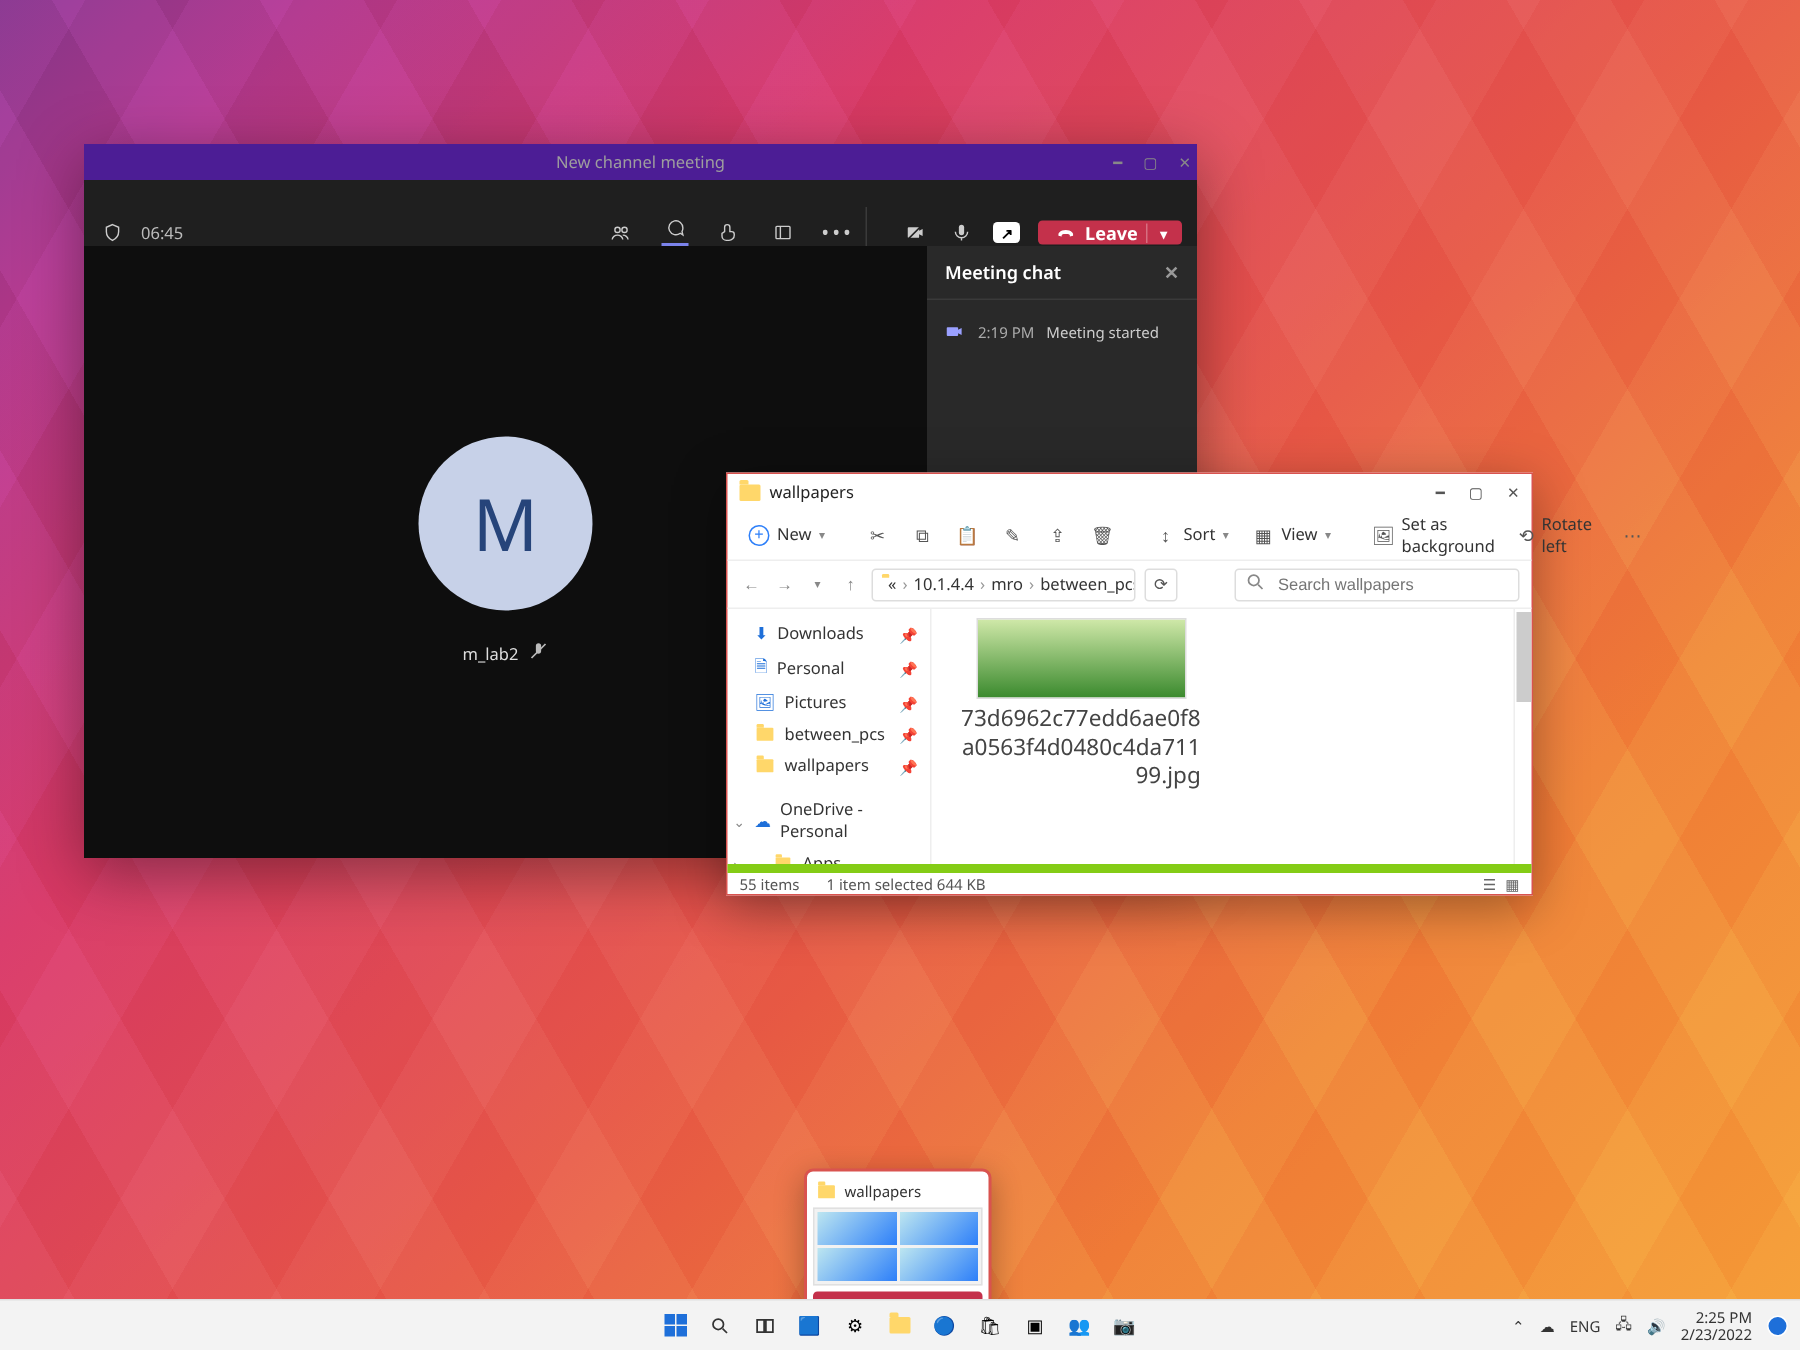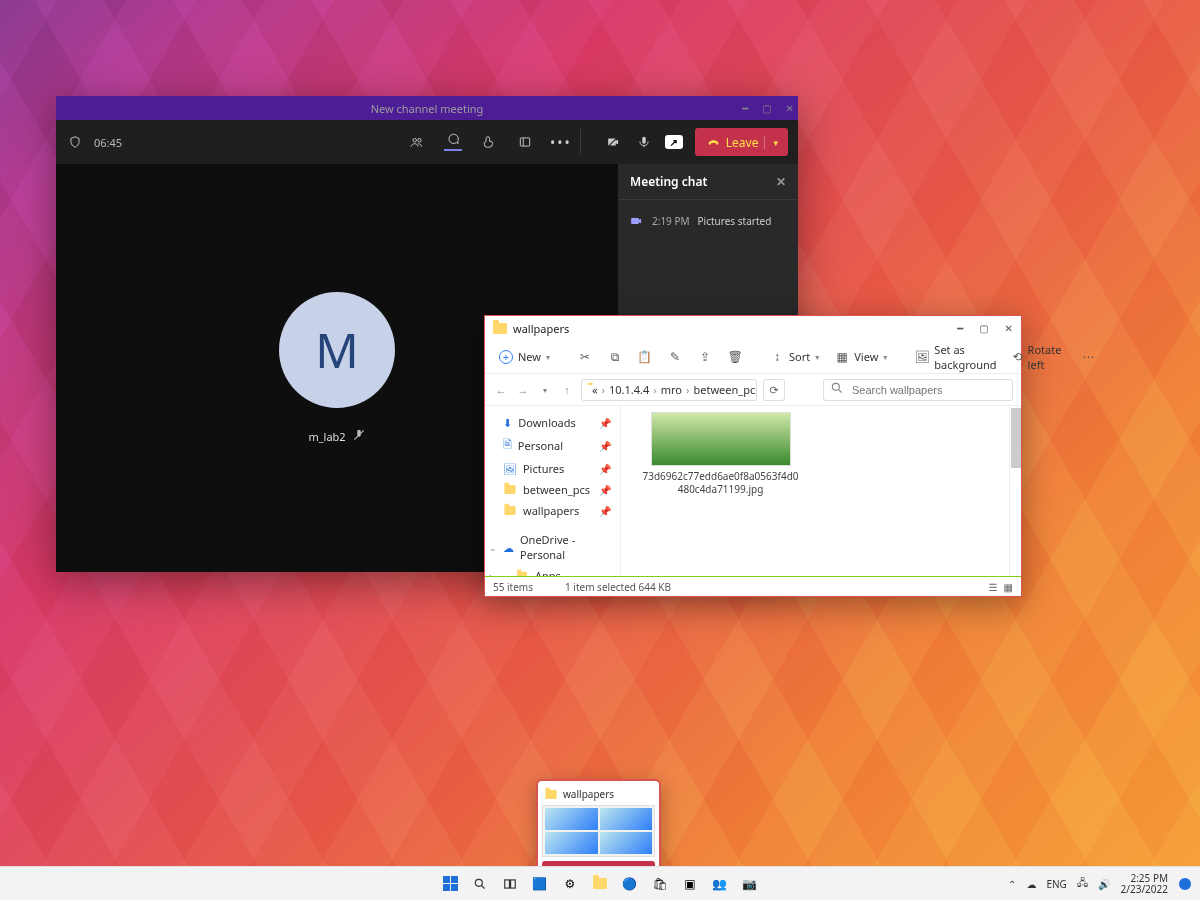--- a/index.html
+++ b/index.html
@@ -48,32 +48,32 @@
     height:24px;display:flex;align-items:center;justify-content:center;
     font-size:11px;color:#9e9e9e;position:relative;
     background:#4c1d95;
   }
   .teams-title .winctrl{
     position:absolute;right:4px;top:0;display:flex;gap:14px;height:24px;align-items:center;
     color:#888;font-size:10px;
   }
   .teams-title .winctrl span{cursor:pointer;}
   .teams-bar{
-    height:44px;display:flex;align-items:center;padding:0 10px;
+    height:44px;display:flex;align-items:flex-end;padding:0 10px;
     background:var(--teams-dark);gap:10px;
   }
   .teams-bar .left{display:flex;align-items:center;gap:10px;color:#bbb;font-size:11px;}
   .teams-bar .mid{margin-left:auto;display:flex;align-items:center;gap:18px;}
   .teams-bar .right{display:flex;align-items:center;gap:12px;margin-left:14px;}
   .tb-icon{width:18px;height:18px;display:flex;align-items:center;justify-content:center;color:#ccc;font-size:14px;}
   .tb-icon.active{border-bottom:2px solid #7b83eb;padding-bottom:4px;}
   .pill{width:20px;height:14px;border-radius:3px;background:#fff;display:flex;align-items:center;justify-content:center;color:#000;font-size:10px;font-weight:bold;}
   .leave{
-    display:flex;align-items:center;gap:6px;background:var(--leave-red);color:#fde047;
-    height:28px;padding:0 10px 0 12px;border-radius:3px;font-size:12px;
+    display:flex;align-items:center;gap:6px;background:var(--leave-red);color:#ffffff;
+    height:16px;padding:0 10px 0 12px;border-radius:3px;font-size:12px;font-weight:bold;
   }
   .leave .chev{border-left:1px solid rgba(255,255,255,.3);padding-left:8px;font-size:9px;}
   .divider{width:1px;height:26px;background:#3a3a3a;}
   .teams-body{flex:1;display:flex;min-height:0;}
   .stage{flex:1;background:#0e0e0e;display:flex;flex-direction:column;align-items:center;justify-content:center;}
   .avatar{width:116px;height:116px;border-radius:50%;background:#c7d1e8;display:flex;align-items:center;justify-content:center;}
   .avatar span{font-size:48px;color:#26447a;font-weight:400;}
   .uname{margin-top:20px;color:#ddd;font-size:11px;display:flex;align-items:center;gap:6px;}
   .chat{width:180px;background:var(--teams-panel);display:flex;flex-direction:column;}
   .chat-head{height:36px;display:flex;align-items:center;padding:0 12px;font-weight:600;font-size:12px;color:#fff;border-bottom:1px solid #3a3a3a;}
@@ -112,26 +112,26 @@
   .ex-side{width:136px;border-right:1px solid #eee;padding:6px 0;overflow:hidden;}
   .side-item{display:flex;align-items:center;gap:6px;padding:3px 8px 3px 18px;color:#333;position:relative;}
   .side-item .pin{margin-left:auto;color:#bbb;font-size:10px;}
   .side-item.sub{padding-left:30px;}
   .side-item .chev{position:absolute;left:4px;color:#888;font-size:9px;}
   .side-od{color:#1e6fd9;}
   .ex-grid{flex:1;overflow:auto;padding:6px 4px;position:relative;}
   .grid-wrap{display:grid;grid-template-columns:1fr 1fr;gap:4px 30px;padding:0 10px;}
   .thumb{display:flex;flex-direction:column;align-items:center;gap:4px;}
   .thumb .img{width:140px;height:54px;border:1px solid #ddd;background:#ccc;}
-  .thumb .cap{font-size:10px;color:#444;text-align:center;line-height:1.25;max-width:160px;word-break:break-all;}
+  .thumb .cap{font-size:15px;color:#444;text-align:right;line-height:1.25;max-width:160px;word-break:break-all;}
   .img.green{background:linear-gradient(180deg,#cfe8a8 0,#3b8a2e 100%);}
   .img.win11{background:linear-gradient(135deg,#7bc4ff 0,#2d7ff9 100%);}
   .img.bloom{background:linear-gradient(135deg,#dfe7f4 0,#b0c3e8 100%);}
   .img.lake{background:linear-gradient(180deg,#bde6f0 0,#1b8db0 100%);}
-  .ex-status{height:20px;border-top:1px solid #84cc16;display:flex;align-items:center;padding:0 8px;gap:32px;color:#555;font-size:10px;}
+  .ex-status{height:20px;border-top:6px solid #84cc16;display:flex;padding:0 8px;gap:18px;color:#555;font-size:10px;}
   .ex-status .view{margin-left:auto;display:flex;gap:6px;color:#666;}
   .scrollind{position:absolute;right:0;top:0;width:12px;height:100%;background:linear-gradient(#ccc,#ccc) no-repeat;background-size:10px 60px;background-position:right 2px;border-left:1px solid #eee;}
 
   
   .sharefloat{
     position:absolute;left:536px;top:779px;width:125px;
     background:#fff;border:2px solid #d9534f;border-radius:6px;padding:4px;
     box-shadow:0 6px 20px rgba(0,0,0,.3);
     display:flex;flex-direction:column;gap:4px;
   }
@@ -250,21 +250,21 @@
         <span class="x">✕</span>
       </div>
       <div class="chat-body">
         <div class="chat-evt">
           <span class="cam">
             <svg viewBox="0 0 24 24" width="12" height="12" fill="currentColor">
                 <path d="M3 7h11a1 1 0 011 1v2l4-2v8l-4-2v2a1 1 0 01-1 1H3a1 1 0 01-1-1V8a1 1 0 011-1z"></path>
               </svg>
           </span>
           <span style="color:#aaa;">2:19 PM</span>
-          <span>Pictures started</span>
+          <span>Meeting started</span>
         </div>
       </div>
     </div>
   </div>
 </div>
 
 <div class="explorer">
   <div class="ex-title">
     <span class="fico"></span>
     <span>wallpapers</span>

